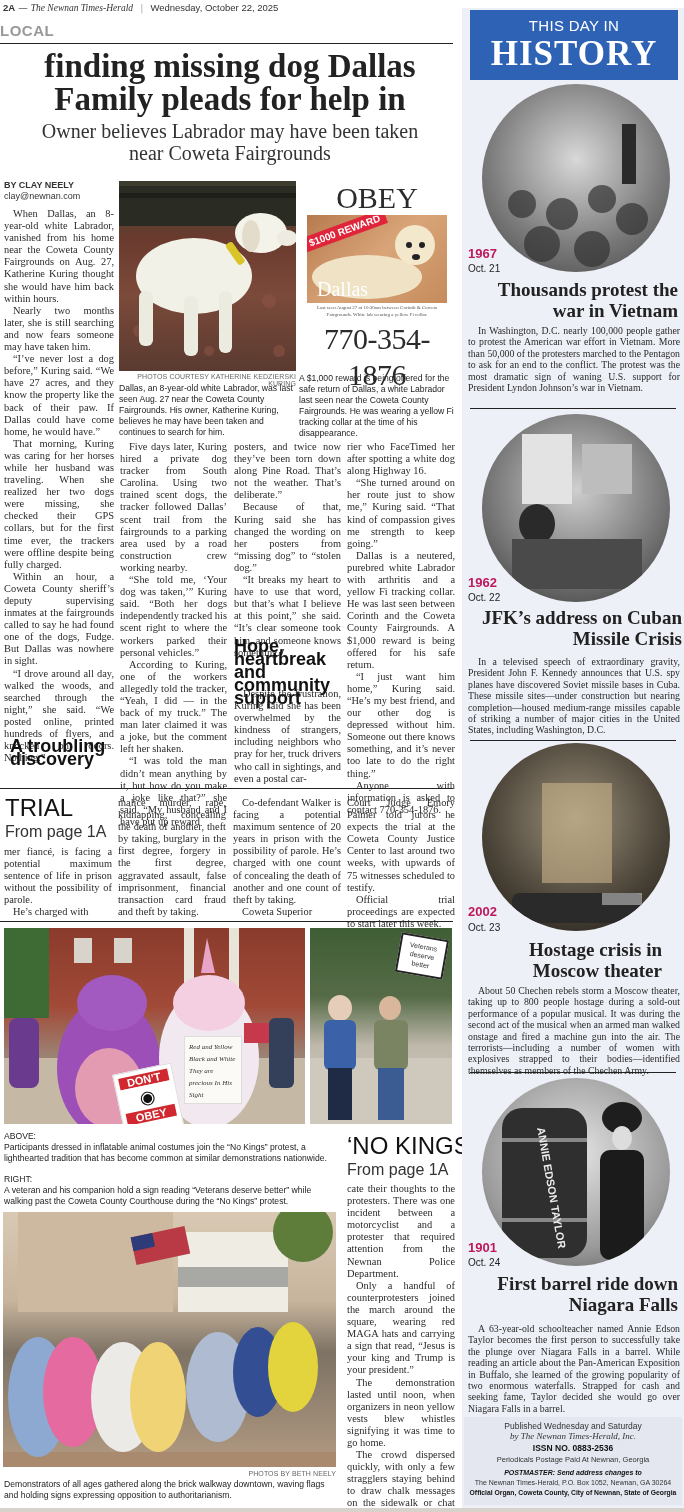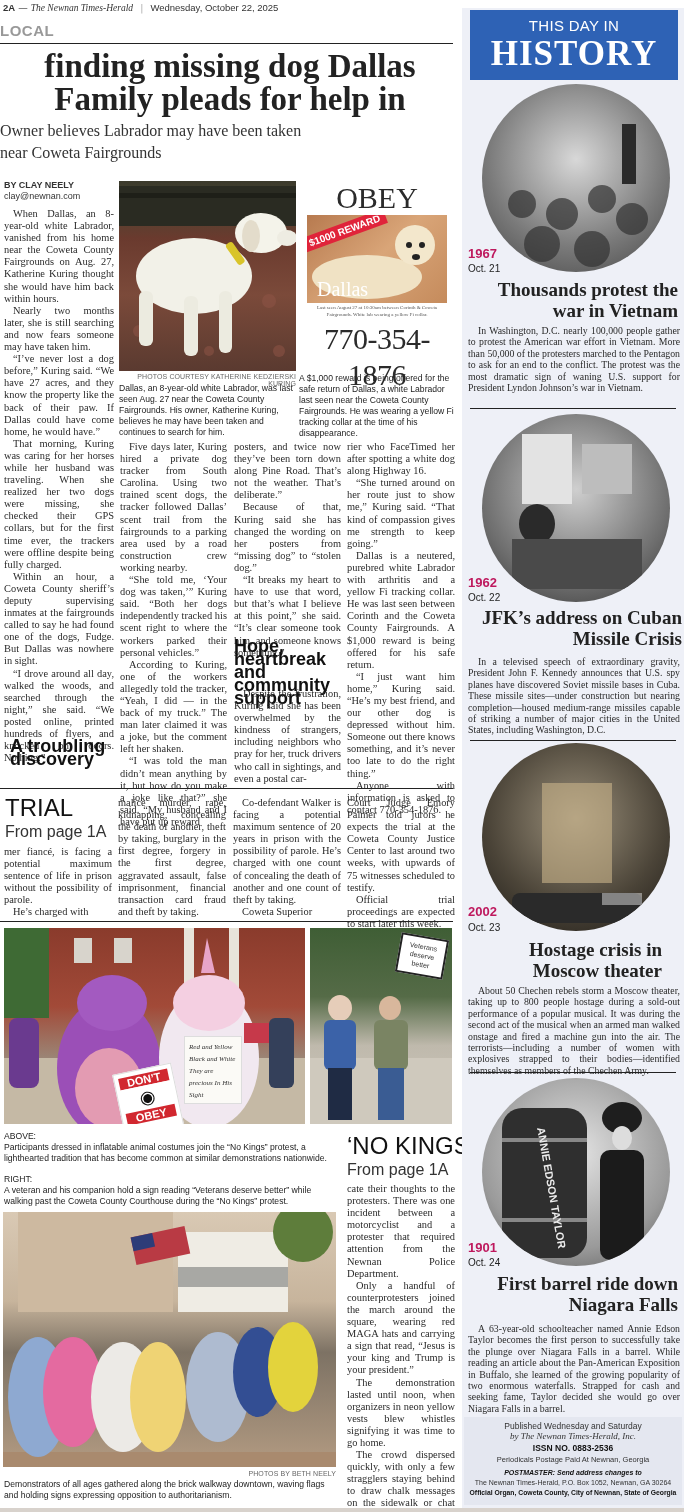--- a/index.html
+++ b/index.html
@@ -10,21 +10,21 @@
 .serif{font-family:"Liberation Serif","DejaVu Serif",serif}
 .body-text{font-family:"Liberation Serif",serif;font-size:10.4px;line-height:12.1px;text-align:justify;color:#2a2a2a;hyphens:auto}
 .body-text p{text-indent:9px}
 .folio{top:2px;left:3px;font-size:9.5px;color:#333;white-space:nowrap}
 .folio b{font-family:"Liberation Sans",sans-serif;font-weight:bold}
 .folio i{font-family:"Liberation Serif",serif;font-style:italic}
 .folio .sep{color:#aaa;margin:0 4px}
 .section-label{top:22px;left:0;width:460px;text-align:left;font-family:"Liberation Sans",sans-serif;font-weight:bold;font-size:15px;color:#999;letter-spacing:0.5px}
 .rule{background:#222;height:1.4px}
 .headline{top:50px;left:0;width:460px;text-align:center;font-family:"Liberation Serif",serif;font-weight:bold;font-size:33px;line-height:33px;color:#222}
-.deck{top:120px;left:0;width:460px;text-align:left;font-family:"Liberation Serif",serif;font-size:16px;line-height:22px;color:#333}
+.deck{top:120px;left:0;width:460px;text-align:center;font-family:"Liberation Serif",serif;font-size:20px;line-height:22px;color:#333}
 .byline{top:180px;left:4px;font-family:"Liberation Sans",sans-serif;font-size:9px;line-height:11px;color:#333}
 .byline b{font-weight:bold;display:block}
 .subhead{font-family:"Liberation Sans",sans-serif;font-weight:bold;font-size:18px;line-height:13px;text-align:left;color:#111}
 .photo{overflow:hidden}
 .caption{font-family:"Liberation Sans",sans-serif;font-size:8.6px;line-height:11px;color:#222}
 .credit{font-family:"Liberation Sans",sans-serif;font-size:7px;color:#666;text-transform:uppercase;letter-spacing:0.1px}
 .jump-title{font-family:"Liberation Sans",sans-serif;font-size:24px;color:#111;line-height:26px}
 .jump-from{font-family:"Liberation Sans",sans-serif;font-size:16px;color:#333}
 
 .sidebar{top:8px;left:462px;width:222px;height:1500px;background:#eef0f7}

